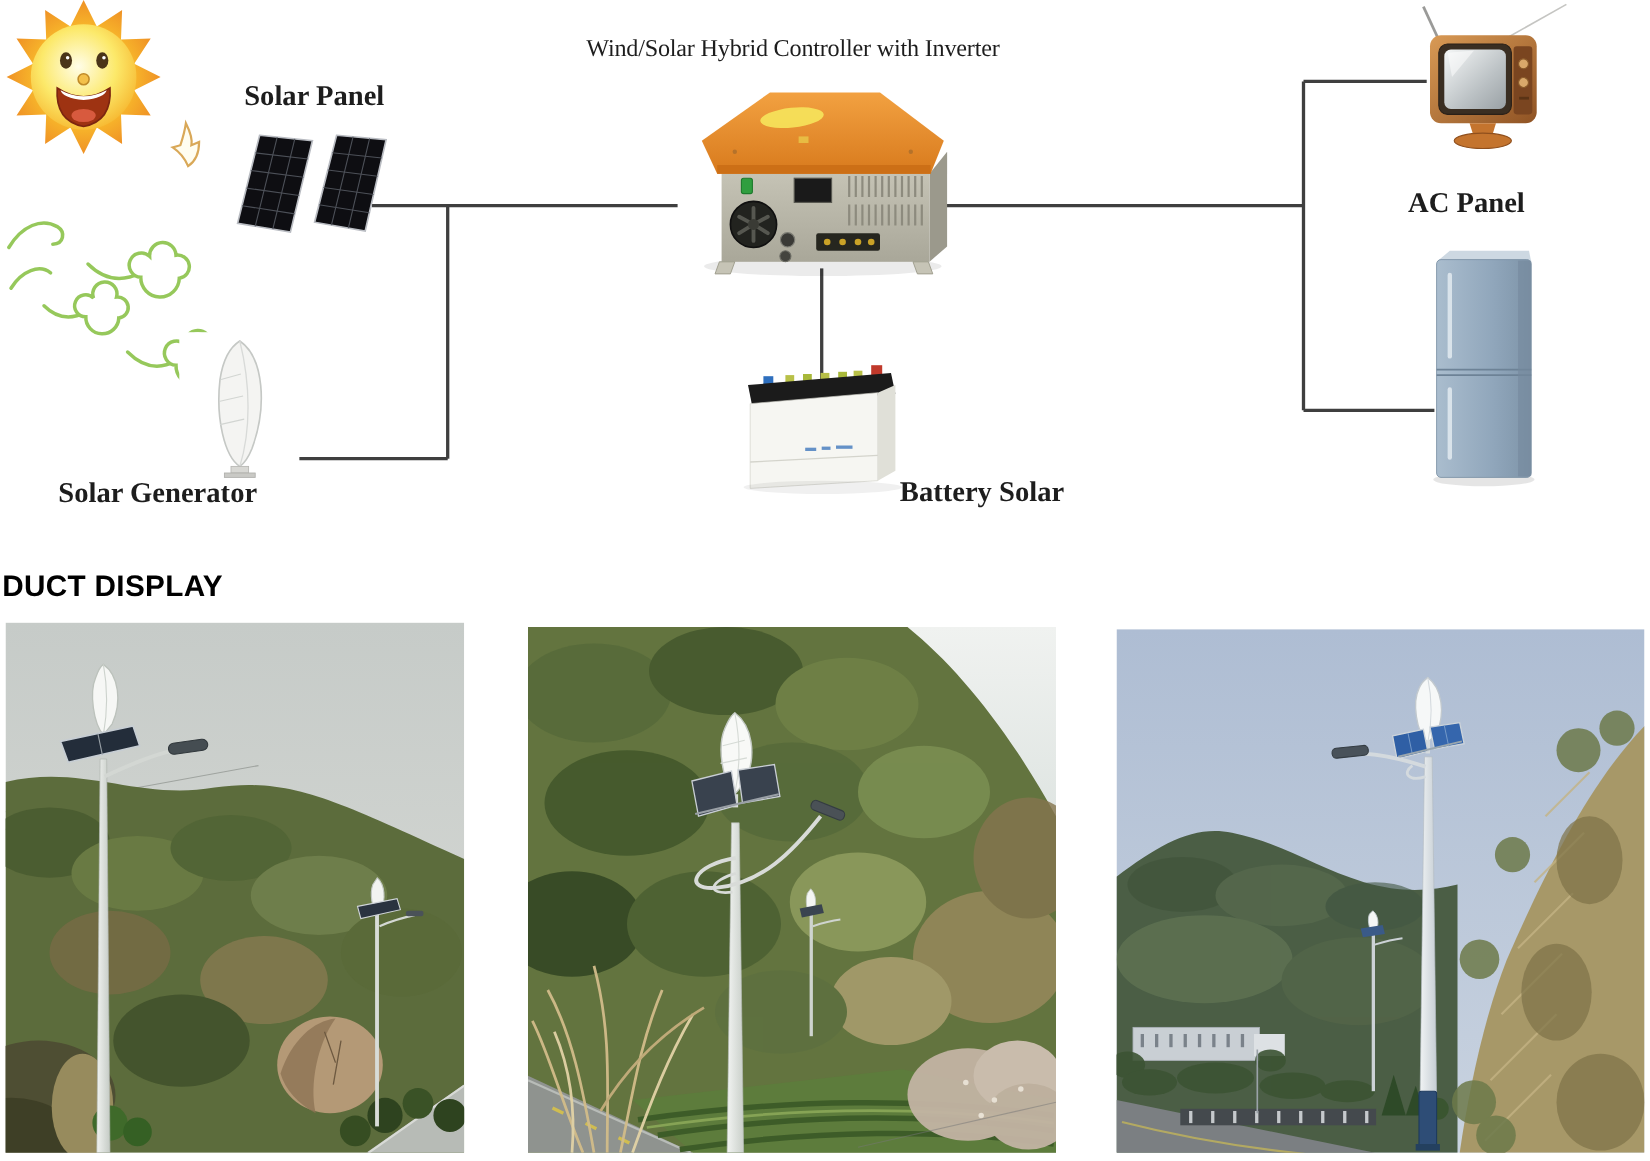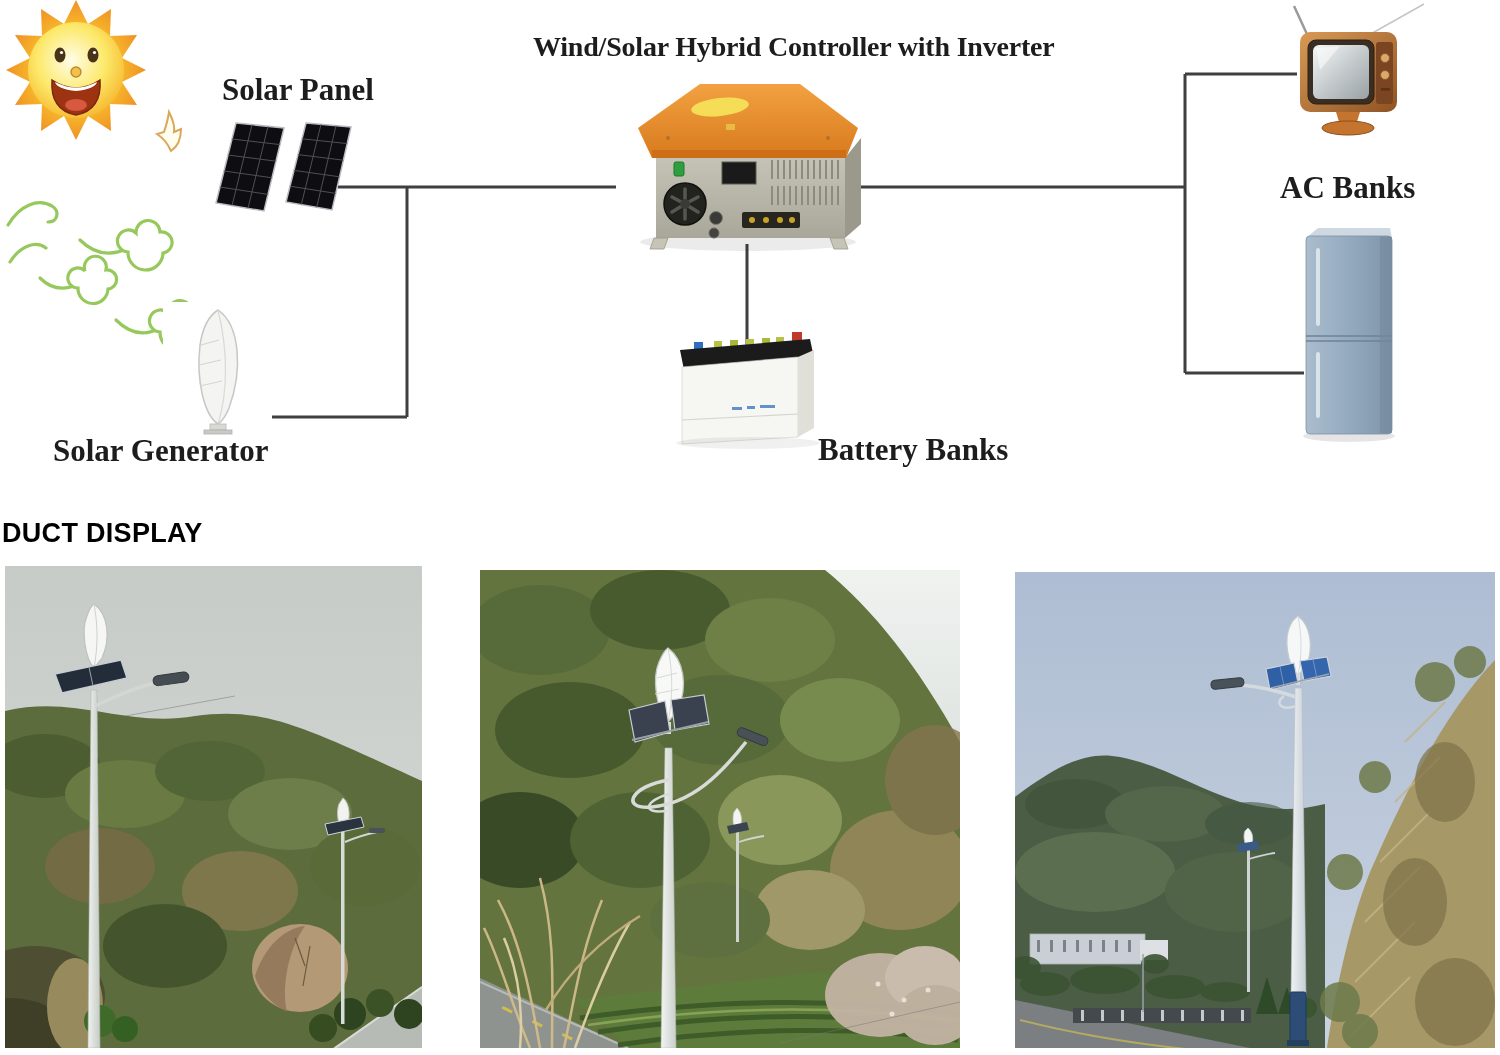--- a/index.html
+++ b/index.html
@@ -1,20 +1,20 @@
 <!DOCTYPE html>
 <html><head>
 <meta charset="utf-8">
 <style>
   html,body{margin:0;padding:0;background:#fff;}
   .canvas{position:relative;width:1500px;height:1055px;background:#ffffff;overflow:hidden;
           font-family:"Liberation Serif", serif;}
   .lbl{position:absolute;color:#1d1d1d;font-family:"Liberation Serif", serif;
-       font-weight:600;font-size:31px;white-space:nowrap;}
-  .title{font-weight:700;font-size:28px;letter-spacing:-0.2px;}
+       font-weight:600;font-size:26px;white-space:nowrap;}
+  .title{font-weight:400;font-size:22px;letter-spacing:-0.2px;}
   .heading{position:absolute;left:2px;top:518px;font-family:"Liberation Sans", sans-serif;
        font-weight:700;font-size:27px;color:#000000;letter-spacing:.3px;white-space:nowrap;}
   svg.abs{position:absolute;display:block;}
 </style>
 </head>
 <body>
 
 <div class="canvas">
 
   <svg class="abs" style="left:0;top:0" width="1500" height="550" viewBox="0 0 1500 550">
@@ -187,22 +187,22 @@
       <path d="M1306,336 H1392 M1306,341 H1392" stroke="#6d8296" stroke-width="1.5"></path>
       <rect x="1316" y="248" width="4" height="78" rx="2" fill="#dce5ec" opacity="0.95"></rect>
       <rect x="1316" y="352" width="4" height="66" rx="2" fill="#dce5ec" opacity="0.95"></rect>
       <rect x="1380" y="237" width="12" height="196" fill="#74899c" opacity="0.6"></rect>
     </g>
   </svg>
 
   <div class="lbl" style="left:222px;top:72px">Solar Panel</div>
   <div class="lbl title" style="left:533px;top:31px">Wind/Solar Hybrid Controller with Inverter</div>
   <div class="lbl" style="left:53px;top:433px">Solar Generator</div>
-  <div class="lbl" style="left:818px;top:432px">Battery Banks</div>
-  <div class="lbl" style="left:1280px;top:170px">AC Banks</div>
+  <div class="lbl" style="left:818px;top:432px">Battery Solar</div>
+  <div class="lbl" style="left:1280px;top:170px">AC Panel</div>
 
   <div class="heading">DUCT DISPLAY</div>
 
   <svg class="abs" style="left:5px;top:566px" width="417" height="482" viewBox="0 0 417 482">
     <defs>
       <linearGradient id="p1sky" x1="0" y1="0" x2="0" y2="1">
         <stop offset="0%" stop-color="#c6cbc8"></stop>
           <stop offset="100%" stop-color="#dadcd8"></stop>
       </linearGradient>
       <linearGradient id="p1pole" x1="0" y1="0" x2="1" y2="0">

